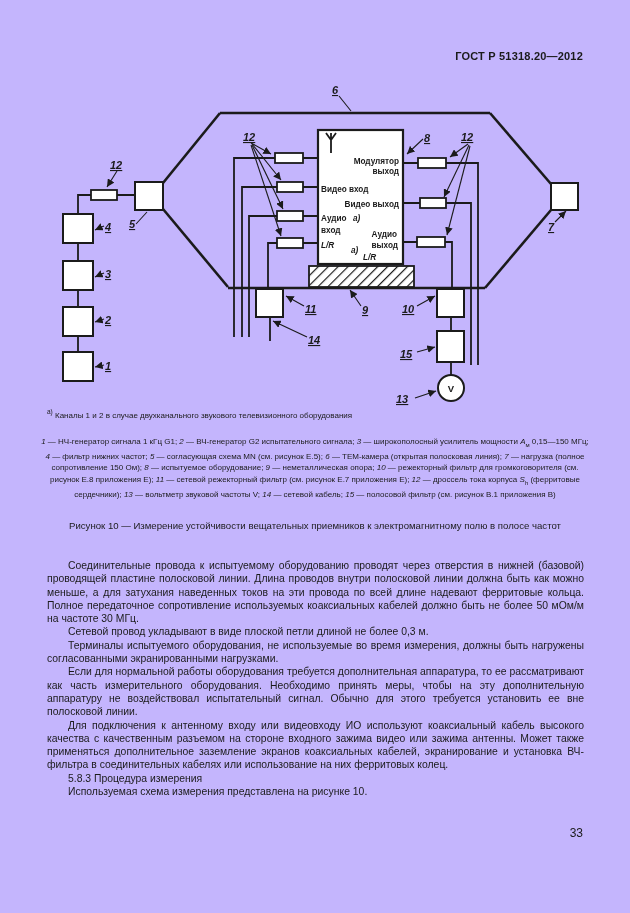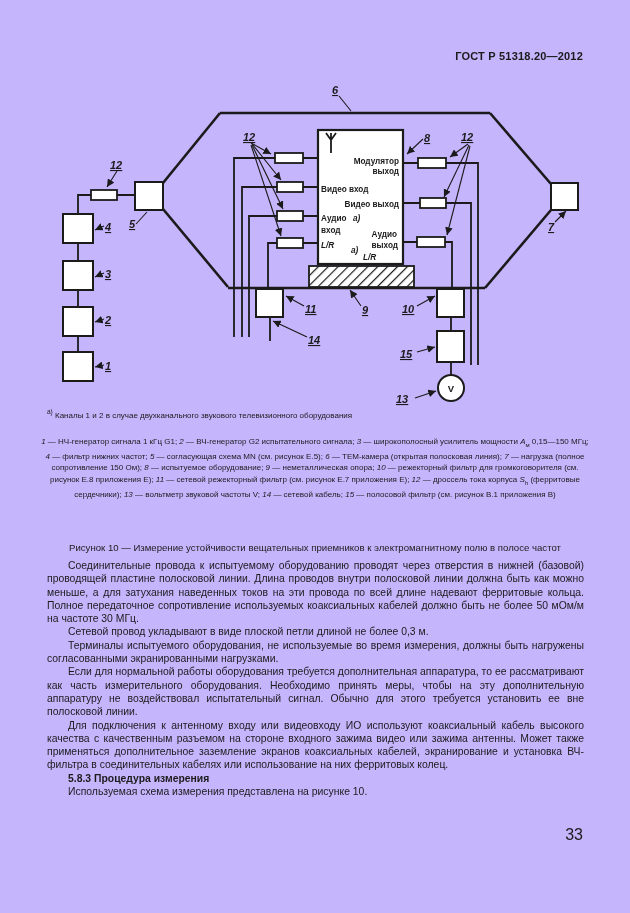--- a/index.html
+++ b/index.html
@@ -15,25 +15,25 @@
   .ld{stroke:#1b1b1b;stroke-width:1.1;fill:none;}
   .num{font:italic 700 11px "Liberation Sans",sans-serif;fill:#1b1b1b;text-decoration:underline;}
   .eutt{font:700 8.2px "Liberation Sans",sans-serif;fill:#1b1b1b;}
   .eutti{font:italic 700 8.2px "Liberation Sans",sans-serif;fill:#1b1b1b;}
   .vt{font:700 9.5px "Liberation Sans",sans-serif;fill:#1b1b1b;}
   .footnote{position:absolute;top:408px;left:47px;font-size:8px;}
   .footnote sup{font-size:6.5px;}
   .legend{position:absolute;top:436px;left:38px;width:554px;margin:0;font-size:8px;line-height:11.4px;text-align:center;}
   .legend i{font-style:italic;}
   .legend sub{font-size:6px;}
-  .caption{position:absolute;top:541px;left:45px;width:540px;text-align:center;font-size:9.6px;line-height:13.5px;}
+  .caption{position:absolute;top:519px;left:45px;width:540px;text-align:center;font-size:9.6px;line-height:13.5px;}
   .bodytext{position:absolute;top:559px;left:47px;width:537px;font-size:10.4px;line-height:13.3px;text-align:justify;}
   .bodytext p{margin:0;text-indent:21px;}
-  .bodytext p.hd{font-weight:bold;}
-  .pagenum{position:absolute;top:826px;right:47px;font-size:16px;}
+  .bodytext p.hd{font-weight:normal;}
+  .pagenum{position:absolute;top:826px;right:47px;font-size:12px;}
 </style>
 </head>
 <body>
 
 <div class="page">
 
   <div class="doc-header">ГОСТ Р 51318.20—2012</div>
 
   <svg class="diagram" width="630" height="410" viewBox="0 0 630 410">
     <defs>

